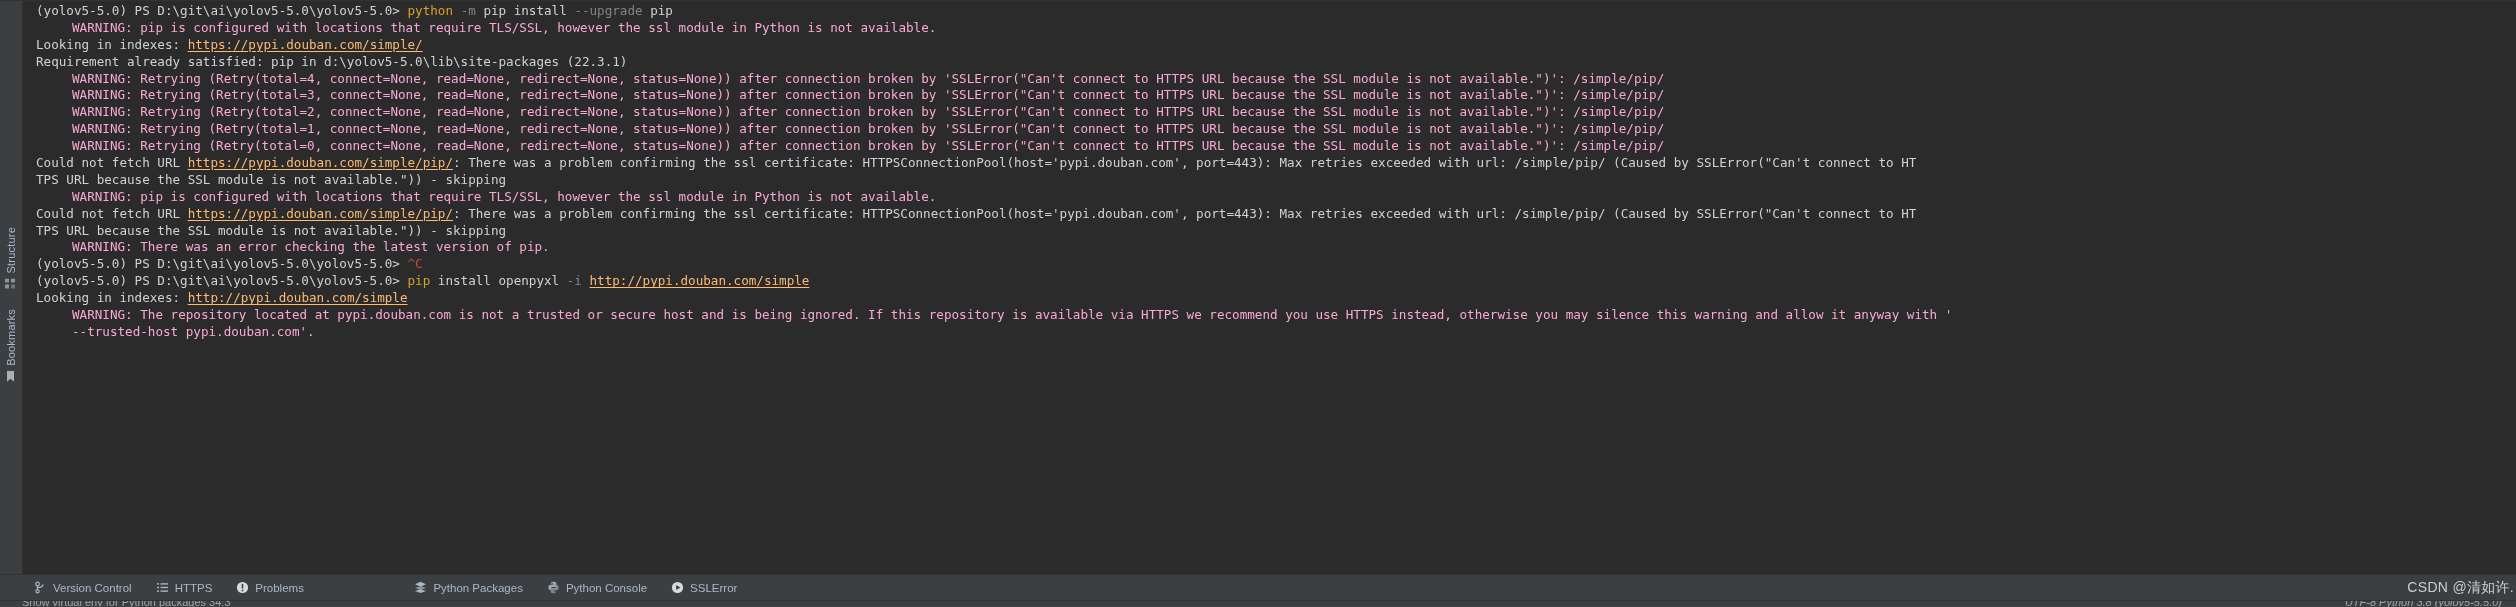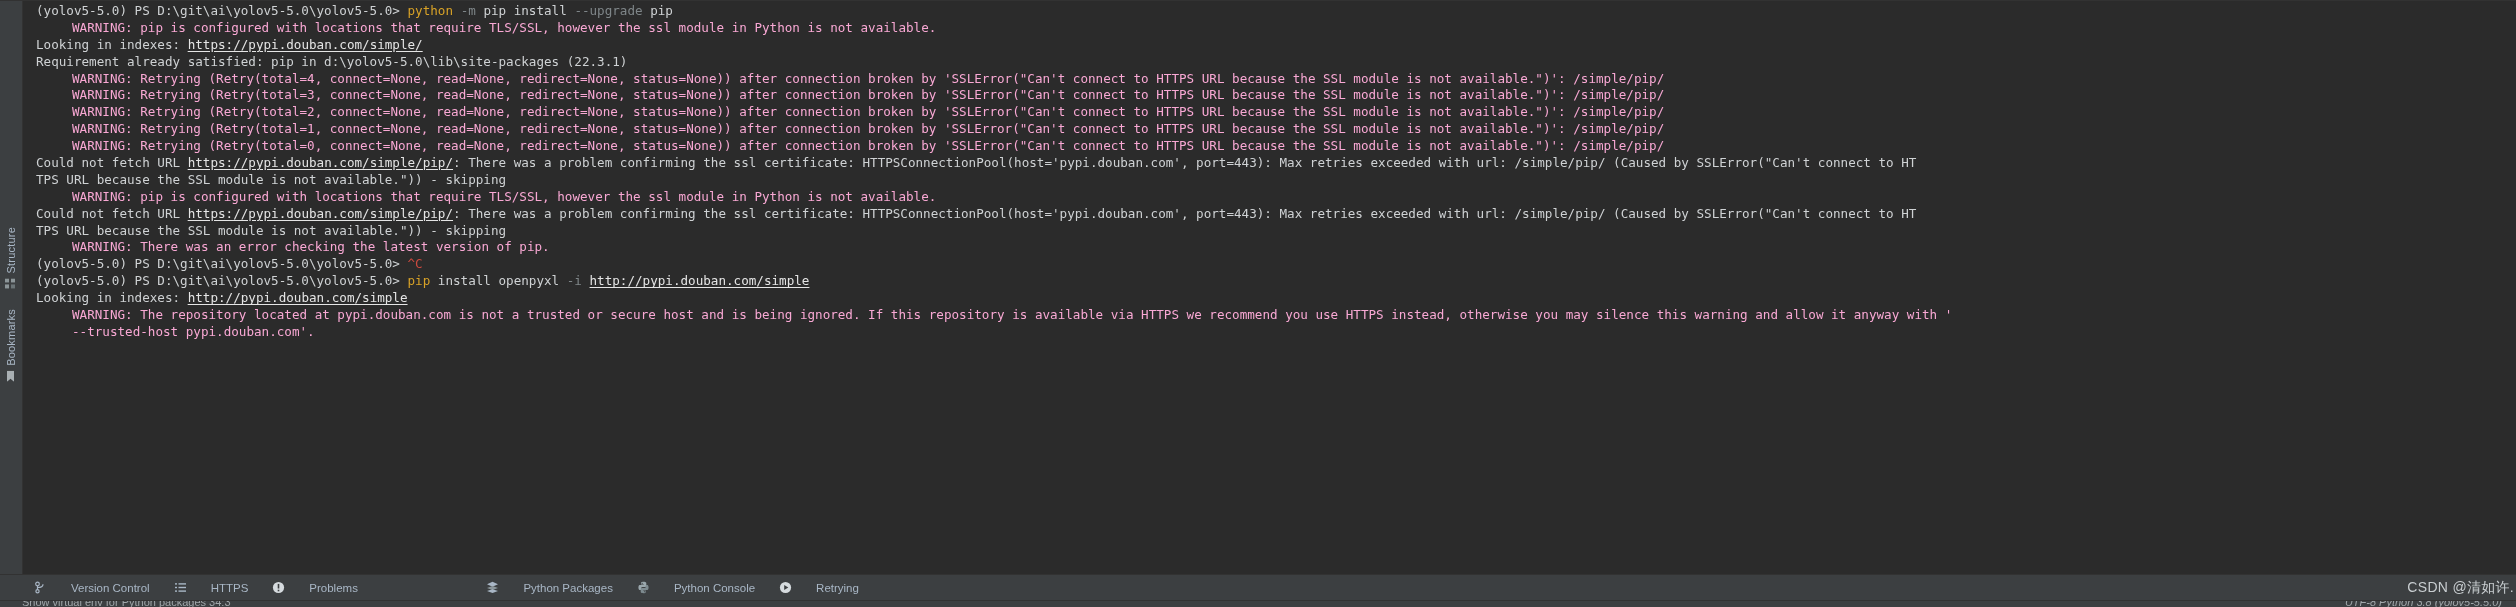--- a/index.html
+++ b/index.html
@@ -80,21 +80,21 @@
     font-family: "DejaVu Sans Mono", "Liberation Mono", monospace;
     font-size: 12.6px;
     line-height: 16.9px;
     white-space: pre;
     color: #d4d4d4;
   }
   .line { height: 16.9px; }
 
   .c-default { color: #cfd2d4; }
   .c-warn    { color: #f9a8d4; margin-left: 36px; }
-  .c-link    { color: #e5e5e5; text-decoration: underline; text-underline-offset: 2px; }
+  .c-link    { color: #fdba74; text-decoration: underline; text-underline-offset: 2px; }
   .c-cmd     { color: #d8a227; }
   .c-dim     { color: #7f8689; }
   .c-red     { color: #cc4a3f; }
 
   a.c-link { cursor: pointer; }
 
   
   .bottom-bar {
     flex: 0 0 26px;
     height: 26px;
@@ -102,21 +102,21 @@
     border-top: 1px solid #323232;
     display: flex;
     align-items: stretch;
     padding-left: 22px;
     box-sizing: border-box;
     position: relative;
   }
   .btab {
     display: flex;
     align-items: center;
-    gap: 24px;
+    gap: 6px;
     padding: 0 12px;
     color: #a9b7c6;
     font-family: "Liberation Sans", sans-serif;
     font-size: 11.5px;
     white-space: nowrap;
     cursor: pointer;
     user-select: none;
   }
   .btab.active {
     background: #4e5254;
@@ -286,21 +286,21 @@
       <span>Python Console</span>
     </div>
 
     <div class="btab">
       <span class="bicon">
         <svg width="13" height="13" viewBox="0 0 13 13">
           <circle cx="6.5" cy="6.5" r="5.6" fill="#d6dbde"></circle>
           <path d="M5.2 3.9 L9.3 6.5 L5.2 9.1 Z" fill="#3c3f41"></path>
         </svg>
       </span>
-      <span>Retrying</span>
+      <span>SSLError</span>
     </div>
 
     <div class="watermark">CSDN @清如许.</div>
   </div>
 
   <div class="status-sliver">
     <div class="status-text">Show virtual env for Python packages     34:3</div>
     <div class="status-right">UTF-8    Python 3.8 (yolov5-5.5.0)</div>
   </div>
 

